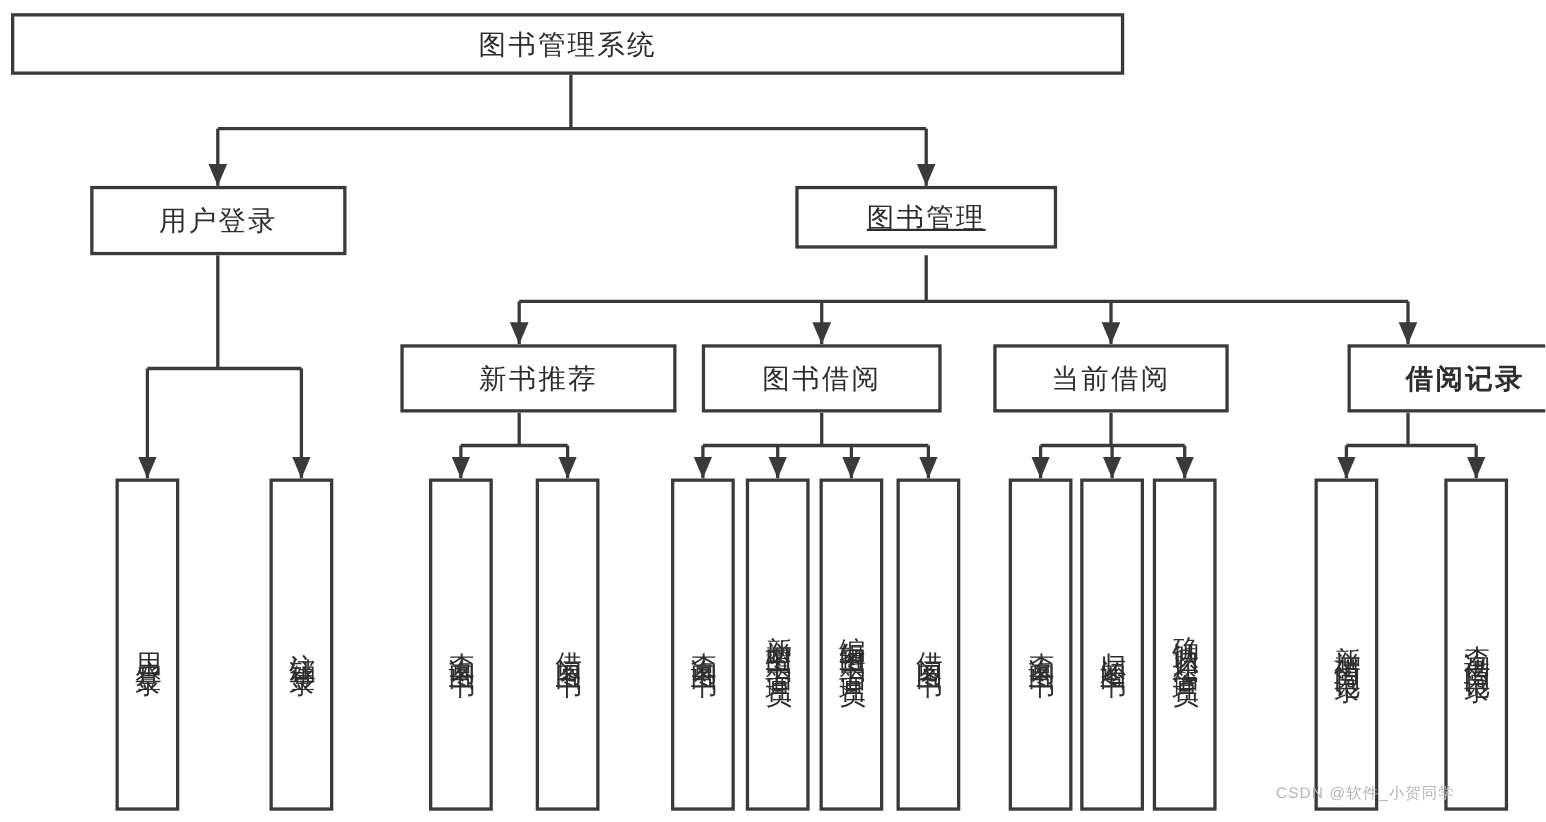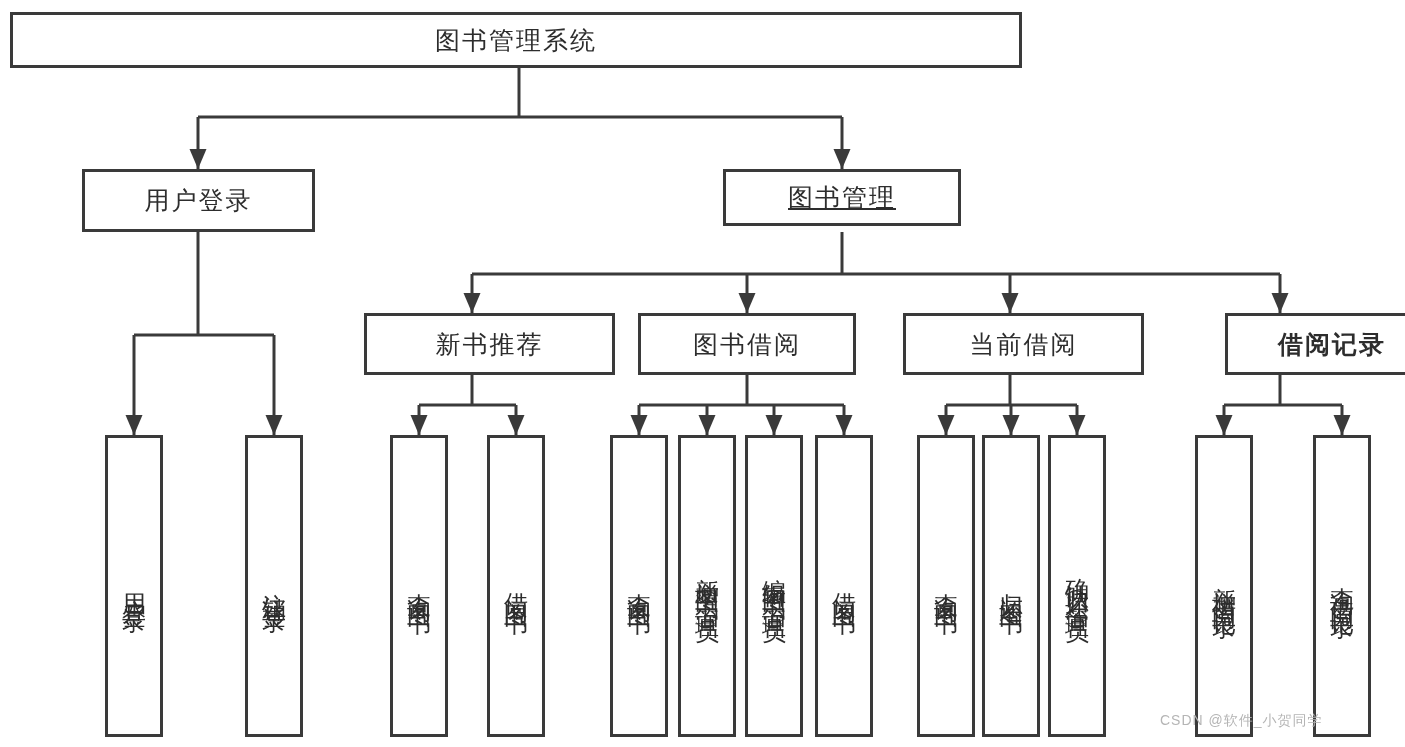--- a/index.html
+++ b/index.html
@@ -118,21 +118,21 @@
     </g>
   </svg>
 
   <div class="node" style="left:10px;top:12px;width:1012px;height:56px;">图书管理系统</div>
 
   <div class="node" style="left:82px;top:169px;width:233px;height:63px;">用户登录</div>
   <div class="node" style="left:723px;top:169px;width:238px;height:57px;text-decoration:underline;">图书管理</div>
 
   <div class="node" style="left:364px;top:313px;width:251px;height:62px;">新书推荐</div>
   <div class="node" style="left:638px;top:313px;width:218px;height:62px;">图书借阅</div>
-  <div class="node" style="left:903px;top:313px;width:241px;height:62px;">当前借阅</div>
+  <div class="node" style="left:903px;top:313px;width:214px;height:62px;">当前借阅</div>
   <div class="node" style="left:1225px;top:313px;width:214px;height:62px;font-weight:bold;">借阅记录</div>
 
   <div class="node leaf" style="left:105px;top:435px;width:58px;height:302px;">用户登录</div>
   <div class="node leaf" style="left:245px;top:435px;width:58px;height:302px;">注销登录</div>
 
   <div class="node leaf" style="left:390px;top:435px;width:58px;height:302px;">查询图书</div>
   <div class="node leaf" style="left:487px;top:435px;width:58px;height:302px;">借阅图书</div>
 
   <div class="node leaf" style="left:610px;top:435px;width:58px;height:302px;">查询图书</div>
   <div class="node leaf" style="left:678px;top:435px;width:58px;height:302px;">新增图书（管理员）</div>

